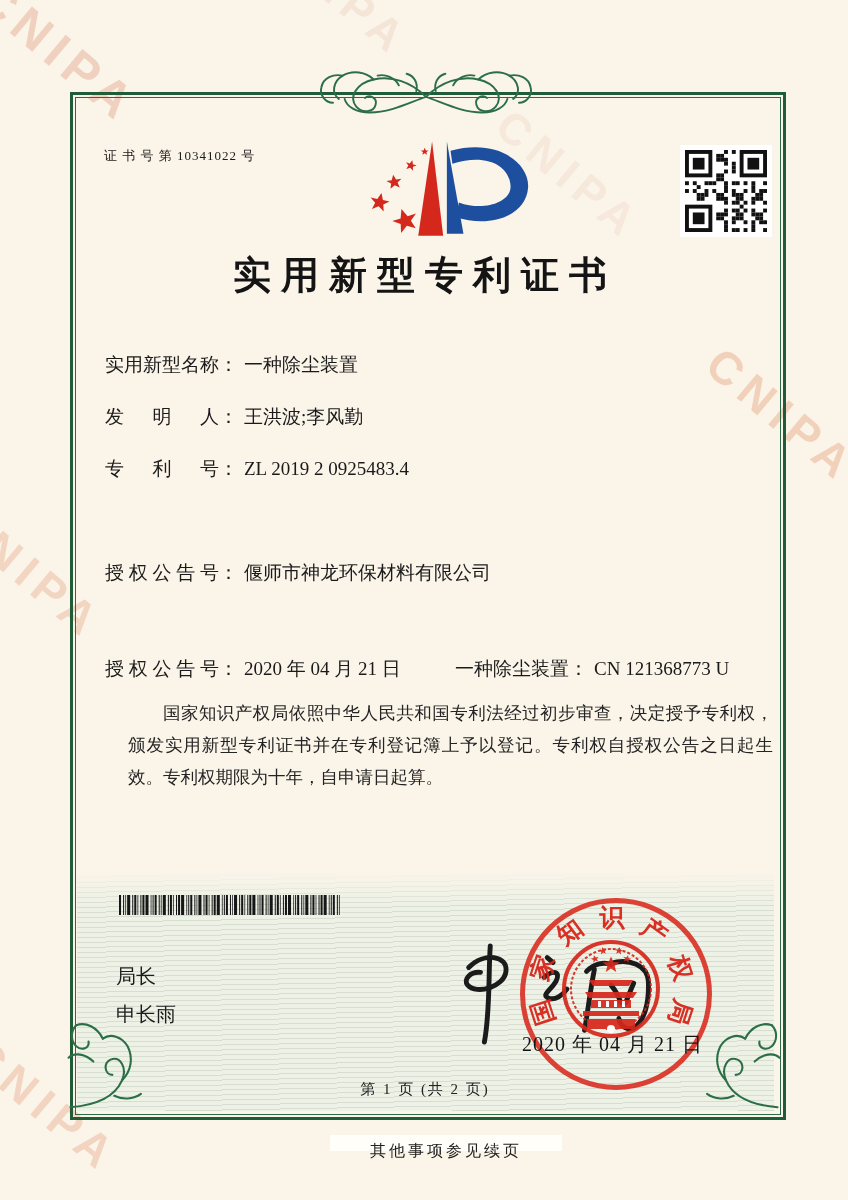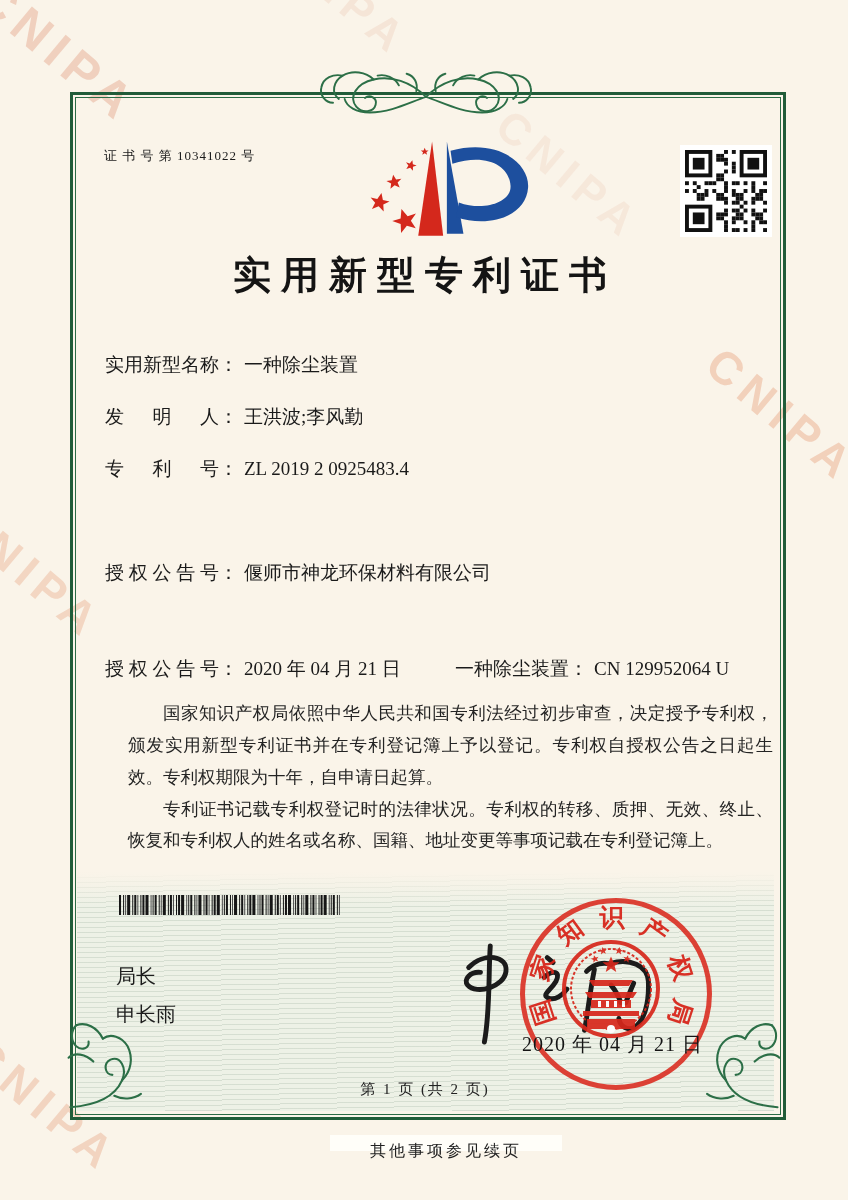--- a/index.html
+++ b/index.html
@@ -281,26 +281,25 @@
   <div class="frow r2">
     <span class="flabel">专利号</span><span class="fcolon">：</span><span class="fvalue">ZL 2019 2 0925483.4</span>
   </div>
   <div class="frow r4">
     <span class="flabel">授权公告号</span><span class="fcolon">：</span><span class="fvalue">偃师市神龙环保材料有限公司</span>
   </div>
   <div class="frow r6">
     <span class="flabel">授权公告号</span><span class="fcolon">：</span><span class="fvalue">2020 年 04 月 21 日</span>
   </div>
   <div class="grant2">
-    <span class="flabel">一种除尘装置</span><span class="fcolon">：</span><span class="fvalue">CN 129952064 U</span>
+    <span class="flabel">一种除尘装置</span><span class="fcolon">：</span><span class="fvalue">CN 121368773 U</span>
   </div>
 
   <div class="body-text">
     <p>国家知识产权局依照中华人民共和国专利法经过初步审查，决定授予专利权，颁发实用新型专利证书并在专利登记簿上予以登记。专利权自授权公告之日起生效。专利权期限为十年，自申请日起算。</p>
-    <p>专利证书记载专利权登记时的法律状况。专利权的转移、质押、无效、终止、恢复和专利权人的姓名或名称、国籍、地址变更等事项记载在专利登记簿上。</p>
   </div>
 
   <svg class="barcode" viewBox="0 0 222 20" preserveAspectRatio="none">
     <g>
         <rect x="0" y="0" width="2" height="20" fill="#161616"></rect>
         <rect x="4" y="0" width="1" height="20" fill="#161616"></rect>
         <rect x="6" y="0" width="1" height="20" fill="#4a4a4a"></rect>
         <rect x="8" y="0" width="3" height="20" fill="#161616"></rect>
         <rect x="13" y="0" width="1" height="20" fill="#161616"></rect>
         <rect x="15" y="0" width="2" height="20" fill="#161616"></rect>

